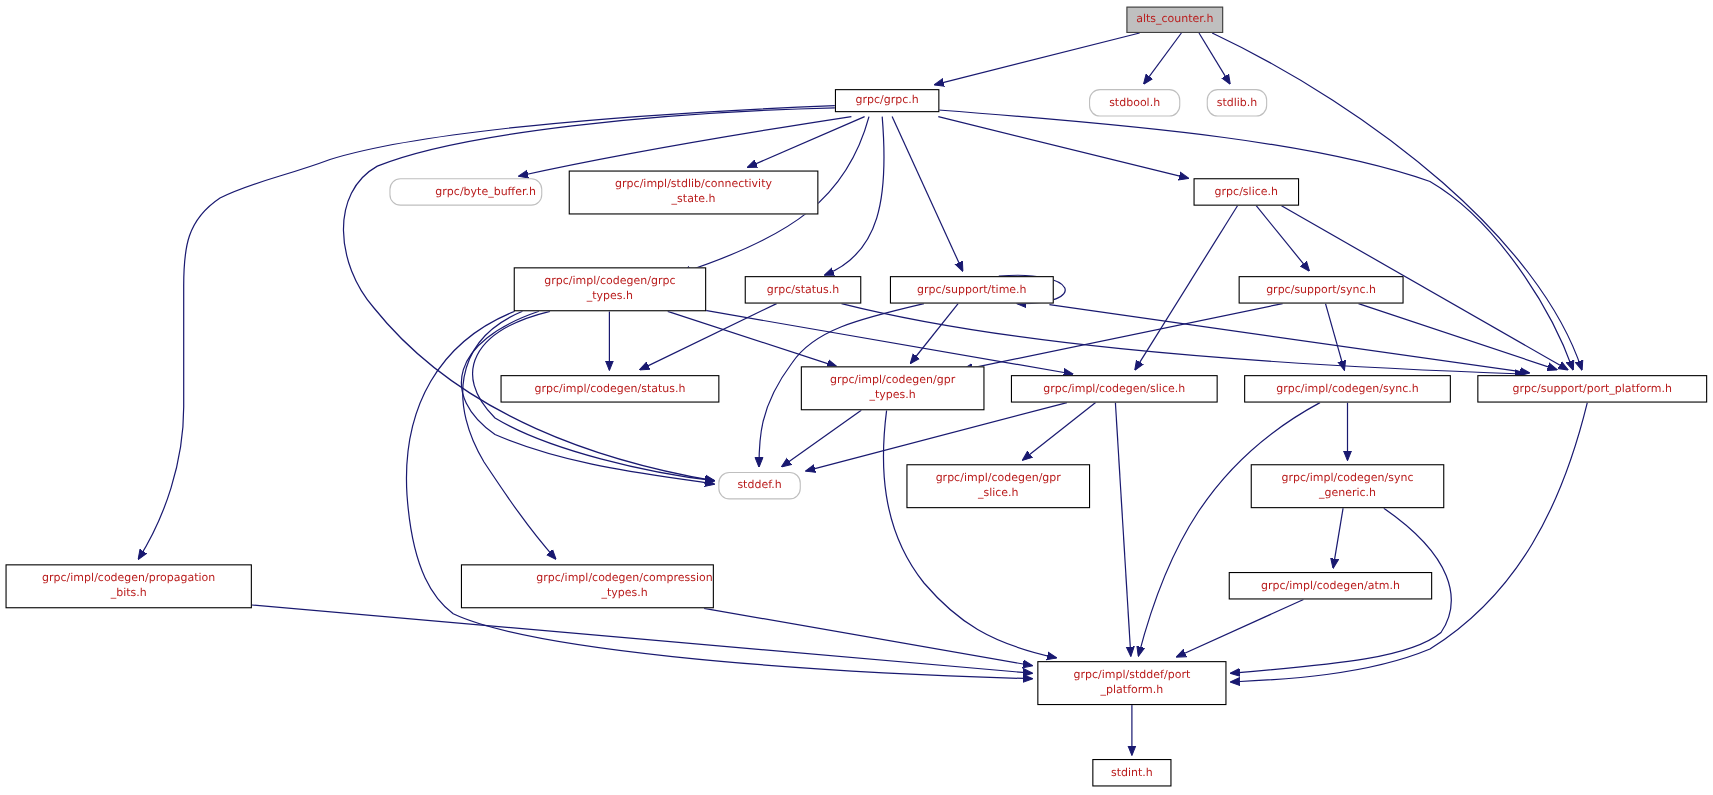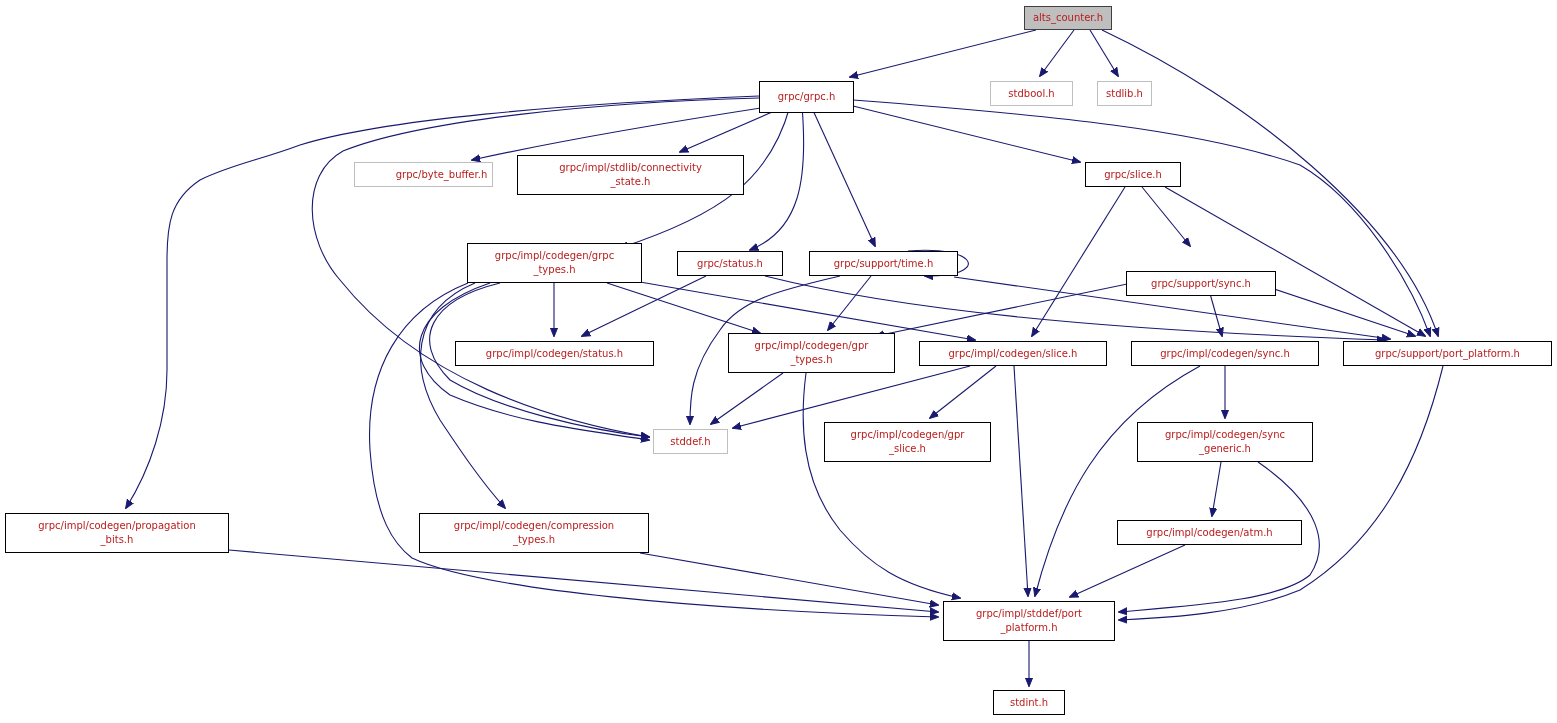--- a/index.html
+++ b/index.html
@@ -3,21 +3,21 @@
 <meta charset="utf-8">
 <style>
   html, body { margin: 0; padding: 0; background: #ffffff; }
   body { width: 1557px; height: 723px; position: relative; overflow: hidden;
          font-family: "DejaVu Sans", sans-serif; }
   #graph { position: absolute; left: 0; top: 0; width: 1557px; height: 723px; }
   .node { position: absolute; box-sizing: border-box; background: #ffffff;
           border: 1.2px solid #000000; font-size: 10px; color: #b91c1c;
           display: flex; align-items: center; justify-content: center;
           text-align: center; line-height: 14px; white-space: pre; cursor: pointer; }
-  .node.missing { border-color: #bfbfbf; }
+  .node.missing { border-color: #bfbfbf; border-radius: 10px; }
   .node.root { background: #bfbfbf; border-color: #404040; cursor: default; }
   .edge { fill: none; stroke: #191970; stroke-width: 1.1; }
   .arrow { fill: #191970; stroke: #191970; stroke-width: 1; }
 </style>
 </head>
 <body>
 
 <svg id="graph" viewBox="0 0 1557 723">
   <defs>
     <marker id="ah" viewBox="0 0 10 10" refX="9" refY="5" markerWidth="9" markerHeight="9" orient="auto-start-reverse" markerUnits="userSpaceOnUse">
@@ -69,44 +69,44 @@
       <path d="M1258,462 C1320,505 1330,545 1310,575 C1280,600 1200,605 1119,612" class="edge" marker-end="url(#ah)"></path>
       <path d="M1185,545 L1070,597" class="edge" marker-end="url(#ah)"></path>
       <path d="M229,550 C500,575 760,595 938,612" class="edge" marker-end="url(#ah)"></path>
       <path d="M640,553 L938,605" class="edge" marker-end="url(#ah)"></path>
       <path d="M1029,641 L1029,686" class="edge" marker-end="url(#ah)"></path>
     </g>
 </svg>
 
 <div id="nodes">
     <div class="node root" style="left: 1024px; top: 6px; width: 88px; height: 24px;"><span>alts_counter.h</span></div>
-    <div class="node" style="left: 759px; top: 81px; width: 95px; height: 32px;"><span>grpc/grpc.h</span></div>
+    <div class="node" style="left: 759px; top: 81px; width: 95px; height: 21px;"><span>grpc/grpc.h</span></div>
     <div class="node missing" style="left: 990px; top: 81px; width: 83px; height: 25px;"><span>stdbool.h</span></div>
     <div class="node missing" style="left: 1097px; top: 81px; width: 55px; height: 25px;"><span>stdlib.h</span></div>
     <div class="node missing" style="left: 354px; top: 162px; width: 139px; height: 25px; padding-left: 36px;"><span>grpc/byte_buffer.h</span></div>
     <div class="node" style="left: 517px; top: 155px; width: 227px; height: 40px;"><span>grpc/impl/stdlib/connectivity
 _state.h</span></div>
     <div class="node" style="left: 1085px; top: 162px; width: 96px; height: 25px;"><span>grpc/slice.h</span></div>
     <div class="node" style="left: 467px; top: 243px; width: 175px; height: 40px;"><span>grpc/impl/codegen/grpc
 _types.h</span></div>
     <div class="node" style="left: 677px; top: 251px; width: 106px; height: 25px;"><span>grpc/status.h</span></div>
     <div class="node" style="left: 809px; top: 251px; width: 149px; height: 25px;"><span>grpc/support/time.h</span></div>
-    <div class="node" style="left: 1126px; top: 251px; width: 150px; height: 25px; margin-top: 20px;"><span>grpc/support/sync.h</span></div>
+    <div class="node" style="left: 1126px; top: 251px; width: 150px; height: 25px;"><span>grpc/support/sync.h</span></div>
     <div class="node" style="left: 455px; top: 341px; width: 199px; height: 25px;"><span>grpc/impl/codegen/status.h</span></div>
     <div class="node" style="left: 728px; top: 333px; width: 167px; height: 40px;"><span>grpc/impl/codegen/gpr
 _types.h</span></div>
     <div class="node" style="left: 919px; top: 341px; width: 188px; height: 25px;"><span>grpc/impl/codegen/slice.h</span></div>
     <div class="node" style="left: 1131px; top: 341px; width: 188px; height: 25px;"><span>grpc/impl/codegen/sync.h</span></div>
     <div class="node" style="left: 1343px; top: 341px; width: 209px; height: 25px;"><span>grpc/support/port_platform.h</span></div>
     <div class="node missing" style="left: 653px; top: 429px; width: 75px; height: 25px;"><span>stddef.h</span></div>
     <div class="node" style="left: 824px; top: 422px; width: 167px; height: 40px;"><span>grpc/impl/codegen/gpr
 _slice.h</span></div>
     <div class="node" style="left: 1137px; top: 422px; width: 176px; height: 40px;"><span>grpc/impl/codegen/sync
 _generic.h</span></div>
     <div class="node" style="left: 5px; top: 513px; width: 224px; height: 40px;"><span>grpc/impl/codegen/propagation
 _bits.h</span></div>
-    <div class="node" style="left: 419px; top: 513px; width: 230px; height: 40px;"><span>grpc/impl/codegen/compression
+    <div class="node" style="left: 419px; top: 513px; width: 230px; height: 40px; justify-content: flex-end;"><span>grpc/impl/codegen/compression
 _types.h</span></div>
     <div class="node" style="left: 1117px; top: 520px; width: 185px; height: 25px;"><span>grpc/impl/codegen/atm.h</span></div>
     <div class="node" style="left: 943px; top: 601px; width: 172px; height: 40px;"><span>grpc/impl/stddef/port
 _platform.h</span></div>
     <div class="node" style="left: 993px; top: 690px; width: 72px; height: 25px;"><span>stdint.h</span></div>
   </div>
 
 </body></html>

